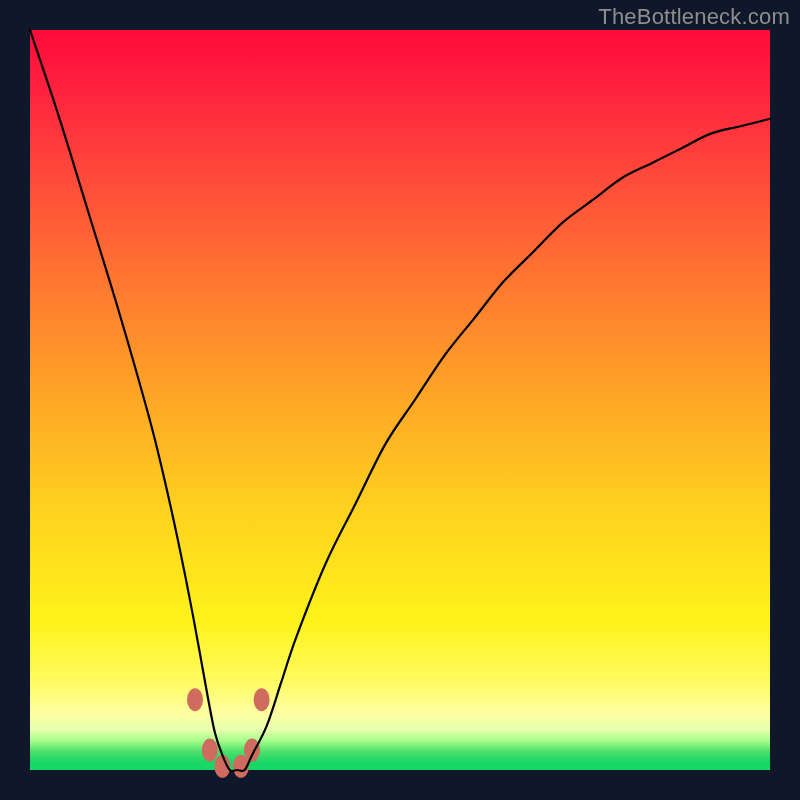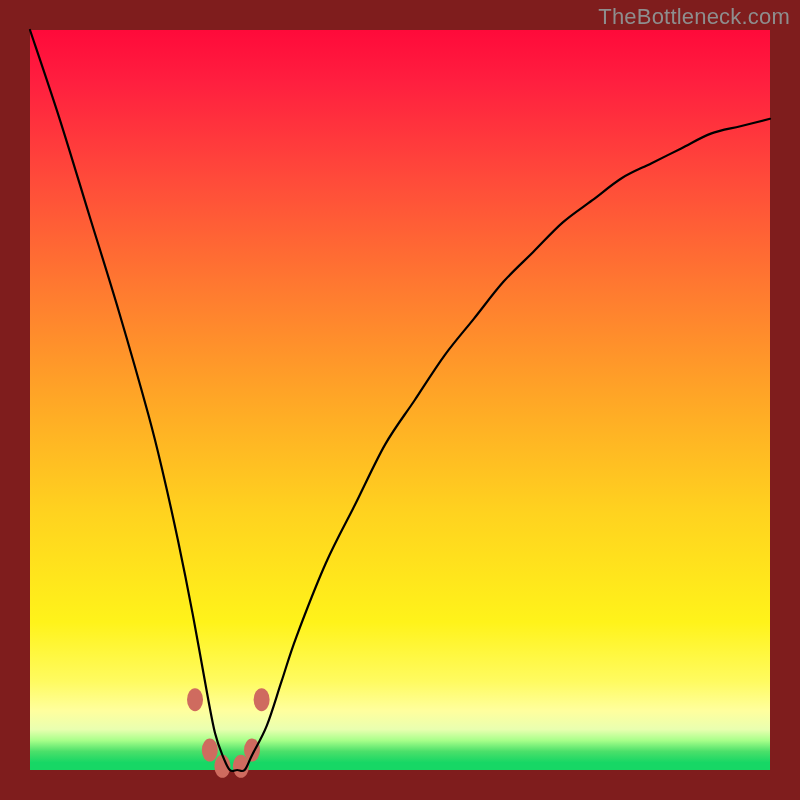--- a/index.html
+++ b/index.html
@@ -10,21 +10,21 @@
     overflow: hidden;
     background: #000;
     font-family: Arial, Helvetica, sans-serif;
   }
   .frame {
     position: absolute;
     left: 0;
     top: 0;
     width: 800px;
     height: 800px;
-    background: #7f1d1d;
+    background: #0f172a;
   }
   .plot {
     position: absolute;
     left: 30px;
     top: 30px;
     width: 740px;
     height: 740px;
     
     background: linear-gradient(
       to bottom,

